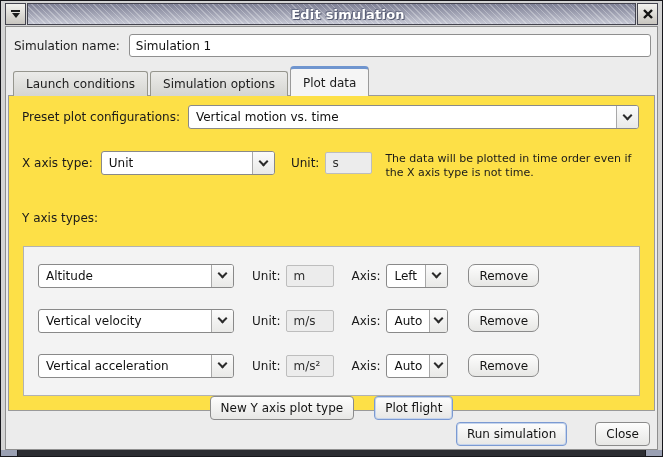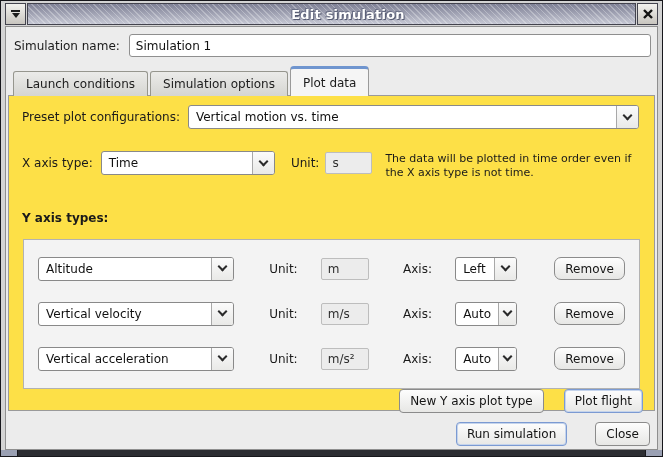--- a/index.html
+++ b/index.html
@@ -111,35 +111,35 @@
   .preset-row .lbl { margin-right:8px; white-space:nowrap; }
   .preset-row .combo { flex:1; }
 
   .x-row { display:flex; align-items:flex-start; margin:22px 14px 16px 13px; }
   .x-row .lbl { line-height:24px; margin-right:8px; white-space:nowrap; }
   .x-row .combo { width:190px; }
   .x-row .unit-lbl { margin-left:16px; margin-right:6px; line-height:24px; }
   .x-row .unit-box { width:50px; margin-top:1px; }
   .note { width:278px; margin-left:13px; font-size:11px; color:#1a1a1a; line-height:1.3; margin-top:1px; }
 
-  .y-label { margin:14px 0 14px 13px;font-weight:bold; }
+  .y-label { margin:14px 0 21px 13px; }
   .groupbox {
     margin:0 14px; border:1px solid #b2b2b2;
     padding:17px 14px; display:flex; flex-direction:column; gap:21px;
     background:#f3f3f3;
   }
-  .y-row { display:flex; align-items:center;justify-content:space-between; }
+  .y-row { display:flex; align-items:center; }
   .y-row .type-combo { width:196px; }
   .y-row .unit-lbl { margin-left:18px; margin-right:6px; }
   .y-row .unit-box { width:48px; }
   .y-row .axis-lbl { margin-left:17px; margin-right:6px; }
   .y-row .axis-combo { width:62px; }
   .y-row .btn { margin-left:20px; height:23px;border-radius:7px; }
 
-  .panel-footer { margin-top:auto; display:flex; justify-content:flex-end; align-items:center; padding:0 11px 11px 11px;gap:20px; }
+  .panel-footer { margin-top:auto; display:flex; justify-content:center; align-items:center; padding:0 11px 11px 11px;gap:20px; }
 
   .footer-row { display:flex; justify-content:flex-end; align-items:center; gap:28px; padding:8px 5px 0 0; height:38px; }
 
   
   .bottom-strip { height:6px; margin:0 -4px; background:#2c2d32; position:relative; }
   .bottom-strip .corner { position:absolute; top:0; bottom:0; width:17px; background:#9aa0b3; }
   .bottom-strip .corner.left { left:0; border-right:1px solid #17171c; }
   .bottom-strip .corner.right { right:0; border-left:1px solid #17171c; }
 </style>
 </head>
@@ -192,21 +192,21 @@
           <span class="csep"></span>
           <span class="carrow">
               <span class="chev"></span>
             </span>
         </div>
       </div>
 
       <div class="x-row">
         <span class="lbl">X axis type:</span>
         <div class="combo">
-          <span class="ctext">Time</span>
+          <span class="ctext">Unit</span>
           <span class="csep"></span>
           <span class="carrow">
               <span class="chev"></span>
             </span>
         </div>
         <span class="lbl unit-lbl">Unit:</span>
         <div class="unit-box">s</div>
         <div class="note">The data will be plotted in time order even if the X axis type is not time.</div>
       </div>
 

